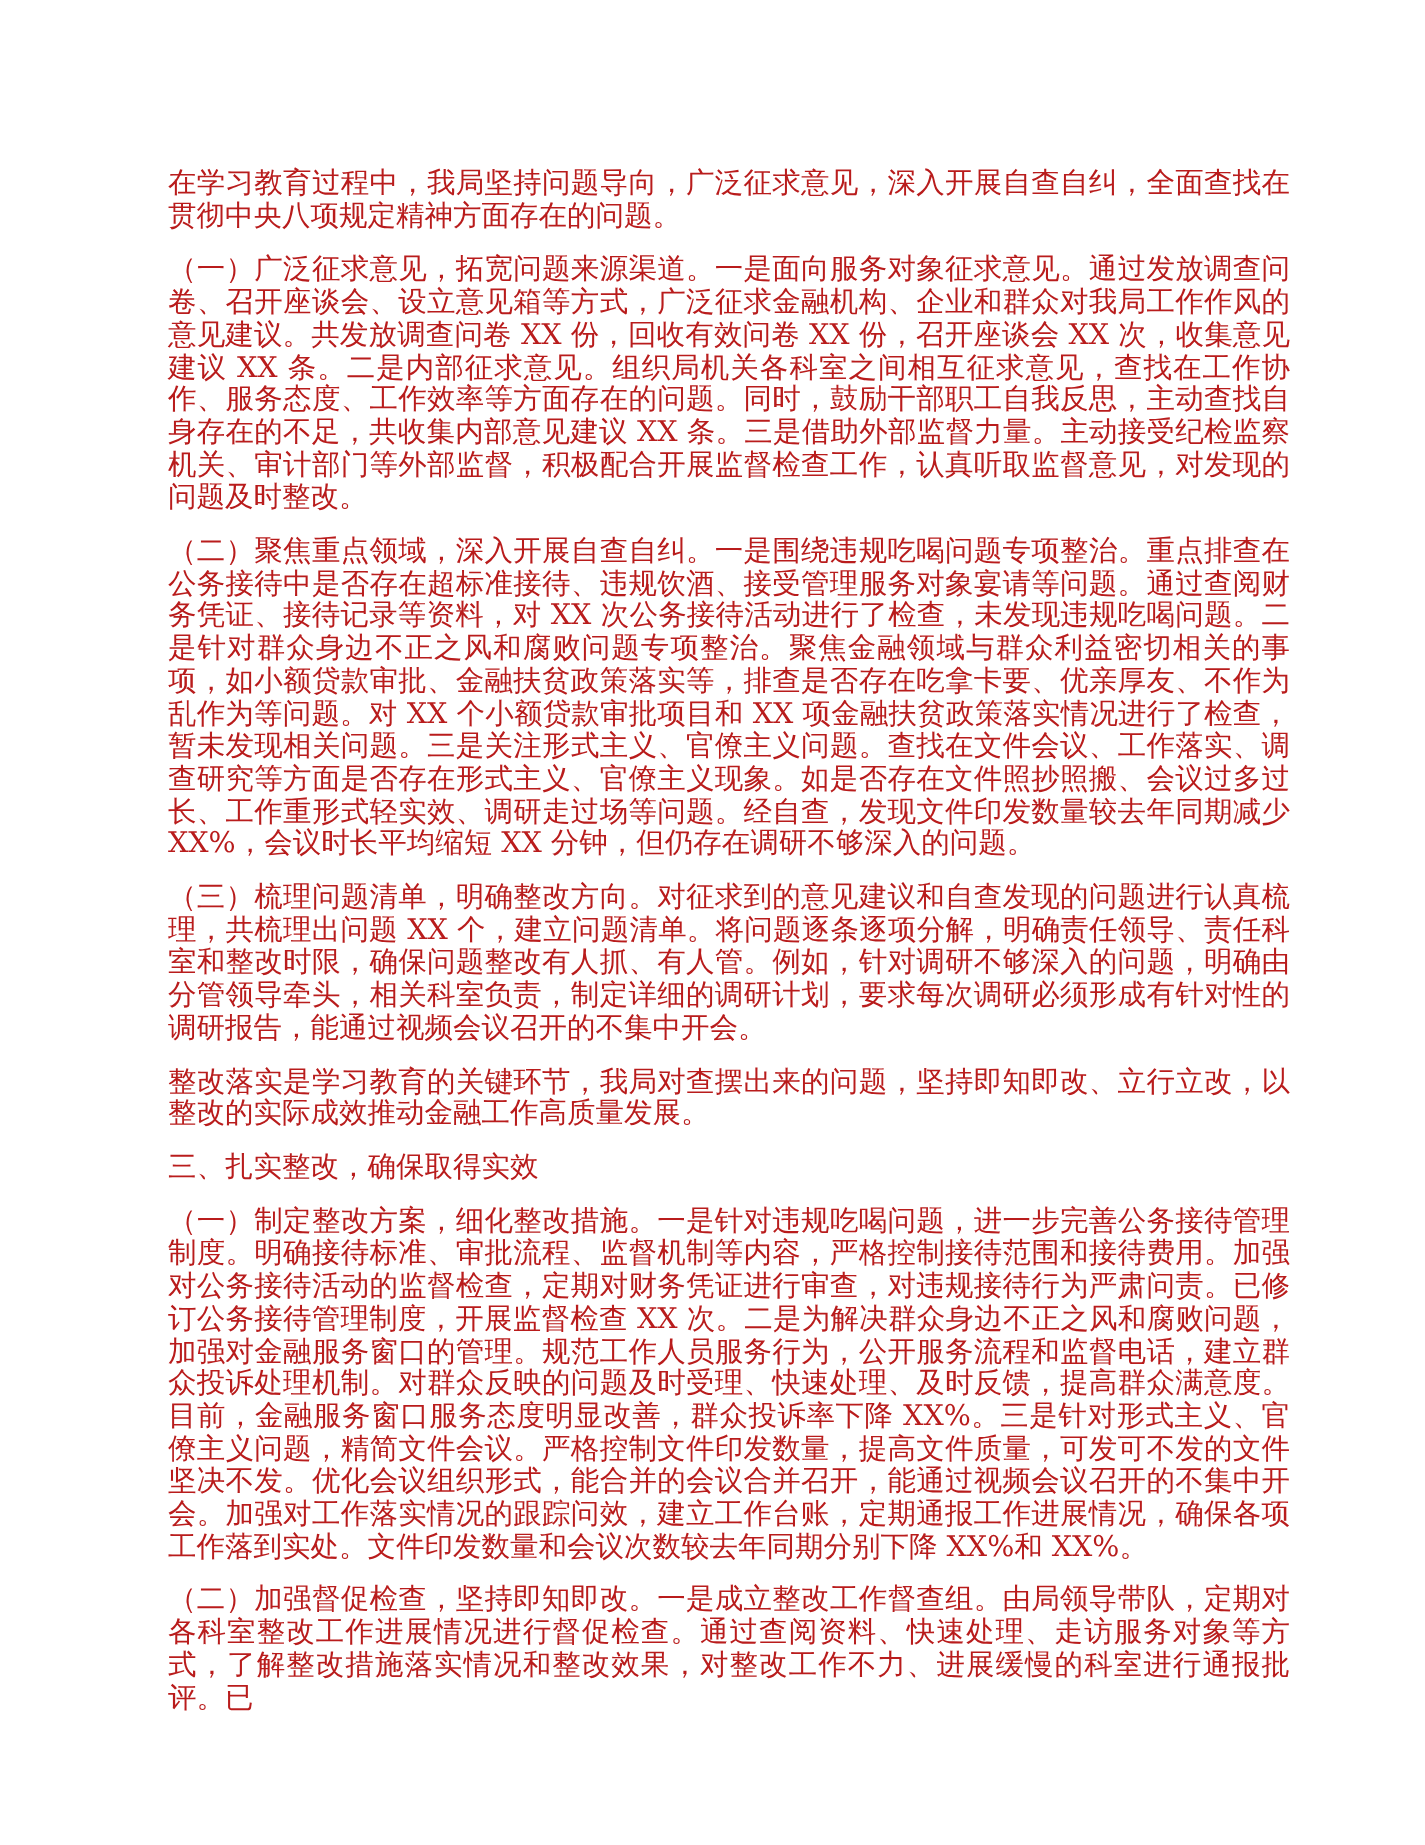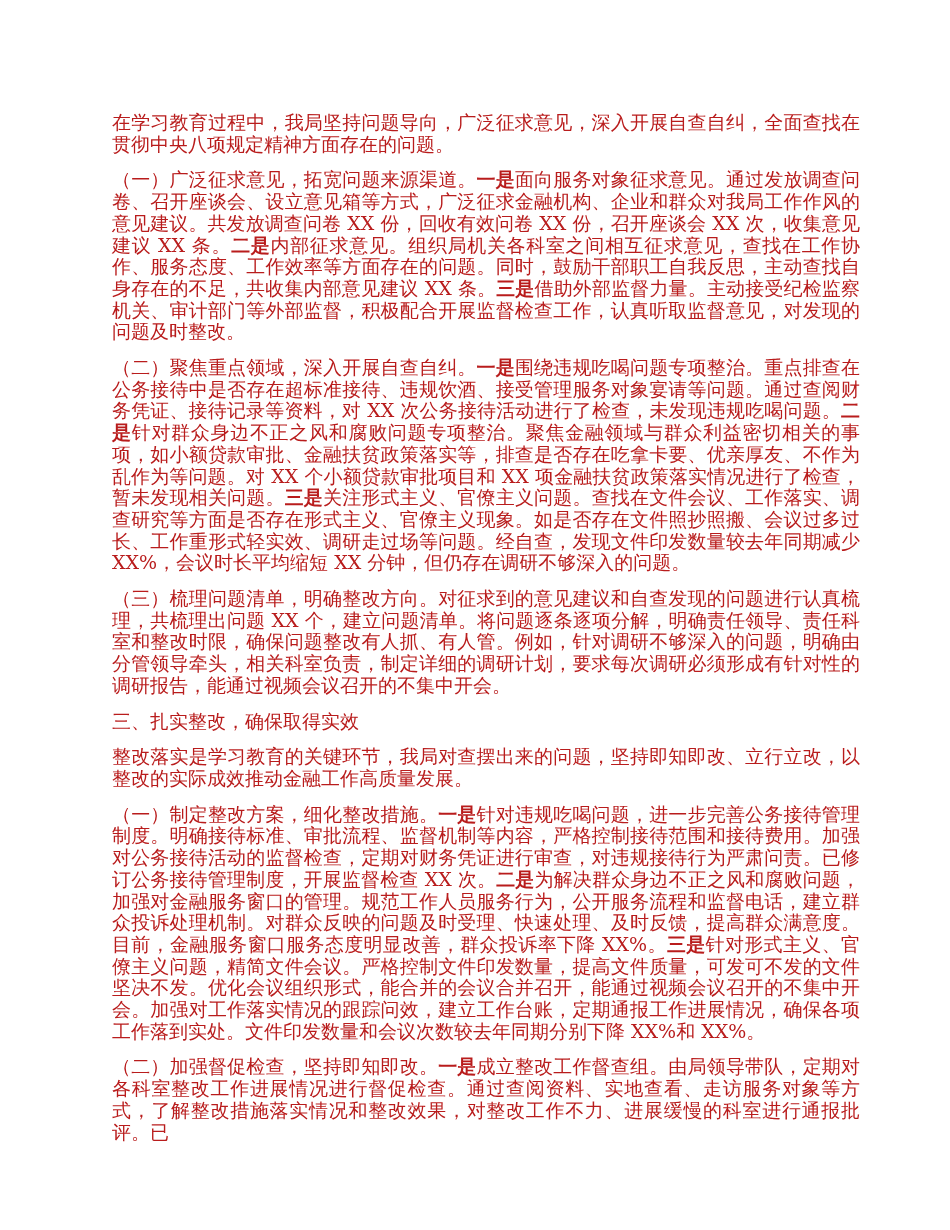--- a/index.html
+++ b/index.html
@@ -26,30 +26,30 @@
     color: #b91c1c;
     text-align: justify;
     text-align-last: left;
     letter-spacing: 0;
   }
   .doc p {
     margin: 0 0 14px 0;
     padding: 0;
   }
   .doc .run-bold {
-    font-weight: 700;
+    font-weight: 400;
   }
 </style>
 </head>
 <body>
 
 <div class="page">
   <div class="doc">
       <p><span class="run">在学习教育过程中，我局坚持问题导向，广泛征求意见，深入开展自查自纠，全面查找在贯彻中央八项规定精神方面存在的问题。</span></p>
       <p><span class="run">（一）广泛征求意见，拓宽问题来源渠道。</span><span class="run-bold">一是</span><span class="run">面向服务对象征求意见。通过发放调查问卷、召开座谈会、设立意见箱等方式，广泛征求金融机构、企业和群众对我局工作作风的意见建议。共发放调查问卷 XX 份，回收有效问卷 XX 份，召开座谈会 XX 次，收集意见建议 XX 条。</span><span class="run-bold">二是</span><span class="run">内部征求意见。组织局机关各科室之间相互征求意见，查找在工作协作、服务态度、工作效率等方面存在的问题。同时，鼓励干部职工自我反思，主动查找自身存在的不足，共收集内部意见建议 XX 条。</span><span class="run-bold">三是</span><span class="run">借助外部监督力量。主动接受纪检监察机关、审计部门等外部监督，积极配合开展监督检查工作，认真听取监督意见，对发现的问题及时整改。</span></p>
       <p><span class="run">（二）聚焦重点领域，深入开展自查自纠。</span><span class="run-bold">一是</span><span class="run">围绕违规吃喝问题专项整治。重点排查在公务接待中是否存在超标准接待、违规饮酒、接受管理服务对象宴请等问题。通过查阅财务凭证、接待记录等资料，对 XX 次公务接待活动进行了检查，未发现违规吃喝问题。</span><span class="run-bold">二是</span><span class="run">针对群众身边不正之风和腐败问题专项整治。聚焦金融领域与群众利益密切相关的事项，如小额贷款审批、金融扶贫政策落实等，排查是否存在吃拿卡要、优亲厚友、不作为乱作为等问题。对 XX 个小额贷款审批项目和 XX 项金融扶贫政策落实情况进行了检查，暂未发现相关问题。</span><span class="run-bold">三是</span><span class="run">关注形式主义、官僚主义问题。查找在文件会议、工作落实、调查研究等方面是否存在形式主义、官僚主义现象。如是否存在文件照抄照搬、会议过多过长、工作重形式轻实效、调研走过场等问题。经自查，发现文件印发数量较去年同期减少 XX%，会议时长平均缩短 XX 分钟，但仍存在调研不够深入的问题。</span></p>
       <p><span class="run">（三）梳理问题清单，明确整改方向。对征求到的意见建议和自查发现的问题进行认真梳理，共梳理出问题 XX 个，建立问题清单。将问题逐条逐项分解，明确责任领导、责任科室和整改时限，确保问题整改有人抓、有人管。例如，针对调研不够深入的问题，明确由分管领导牵头，相关科室负责，制定详细的调研计划，要求每次调研必须形成有针对性的调研报告，能通过视频会议召开的不集中开会。</span></p>
+      <p><span class="run">整改落实是学习教育的关键环节，我局对查摆出来的问题，坚持即知即改、立行立改，以整改的实际成效推动金融工作高质量发展。</span></p>
       <p><span class="run">三、扎实整改，确保取得实效</span></p>
-      <p><span class="run">整改落实是学习教育的关键环节，我局对查摆出来的问题，坚持即知即改、立行立改，以整改的实际成效推动金融工作高质量发展。</span></p>
       <p><span class="run">（一）制定整改方案，细化整改措施。</span><span class="run-bold">一是</span><span class="run">针对违规吃喝问题，进一步完善公务接待管理制度。明确接待标准、审批流程、监督机制等内容，严格控制接待范围和接待费用。加强对公务接待活动的监督检查，定期对财务凭证进行审查，对违规接待行为严肃问责。已修订公务接待管理制度，开展监督检查 XX 次。</span><span class="run-bold">二是</span><span class="run">为解决群众身边不正之风和腐败问题，加强对金融服务窗口的管理。规范工作人员服务行为，公开服务流程和监督电话，建立群众投诉处理机制。对群众反映的问题及时受理、快速处理、及时反馈，提高群众满意度。目前，金融服务窗口服务态度明显改善，群众投诉率下降 XX%。</span><span class="run-bold">三是</span><span class="run">针对形式主义、官僚主义问题，精简文件会议。严格控制文件印发数量，提高文件质量，可发可不发的文件坚决不发。优化会议组织形式，能合并的会议合并召开，能通过视频会议召开的不集中开会。加强对工作落实情况的跟踪问效，建立工作台账，定期通报工作进展情况，确保各项工作落到实处。文件印发数量和会议次数较去年同期分别下降 XX%和 XX%。</span></p>
-      <p><span class="run">（二）加强督促检查，坚持即知即改。</span><span class="run-bold">一是</span><span class="run">成立整改工作督查组。由局领导带队，定期对各科室整改工作进展情况进行督促检查。通过查阅资料、实地查看、走访服务对象等方式，了解整改措施落实情况和整改效果，对整改工作不力、进展缓慢的科室进行通报批评。已</span></p>
+      <p><span class="run">（二）加强督促检查，坚持即知即改。</span><span class="run-bold">一是</span><span class="run">成立整改工作督查组。由局领导带队，定期对各科室整改工作进展情况进行督促检查。通过查阅资料、快速处理、走访服务对象等方式，了解整改措施落实情况和整改效果，对整改工作不力、进展缓慢的科室进行通报批评。已</span></p>
     </div>
 </div>
 
 </body></html>

